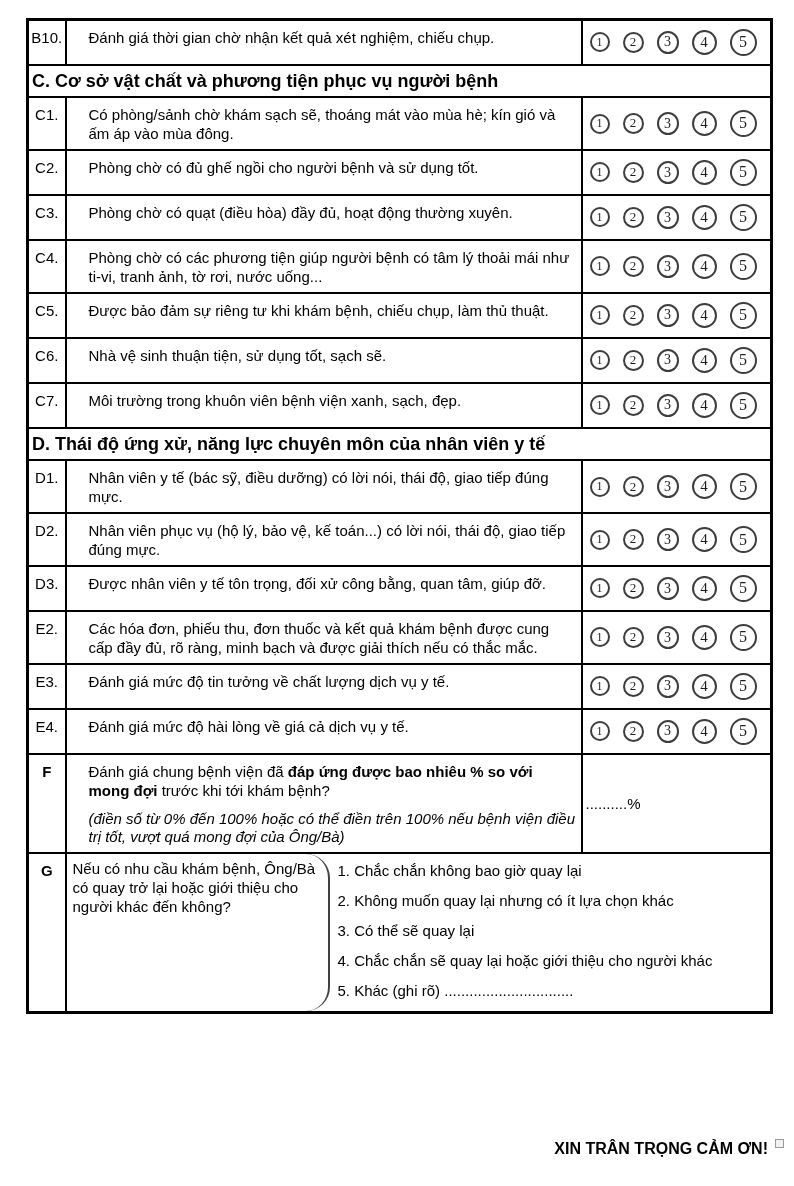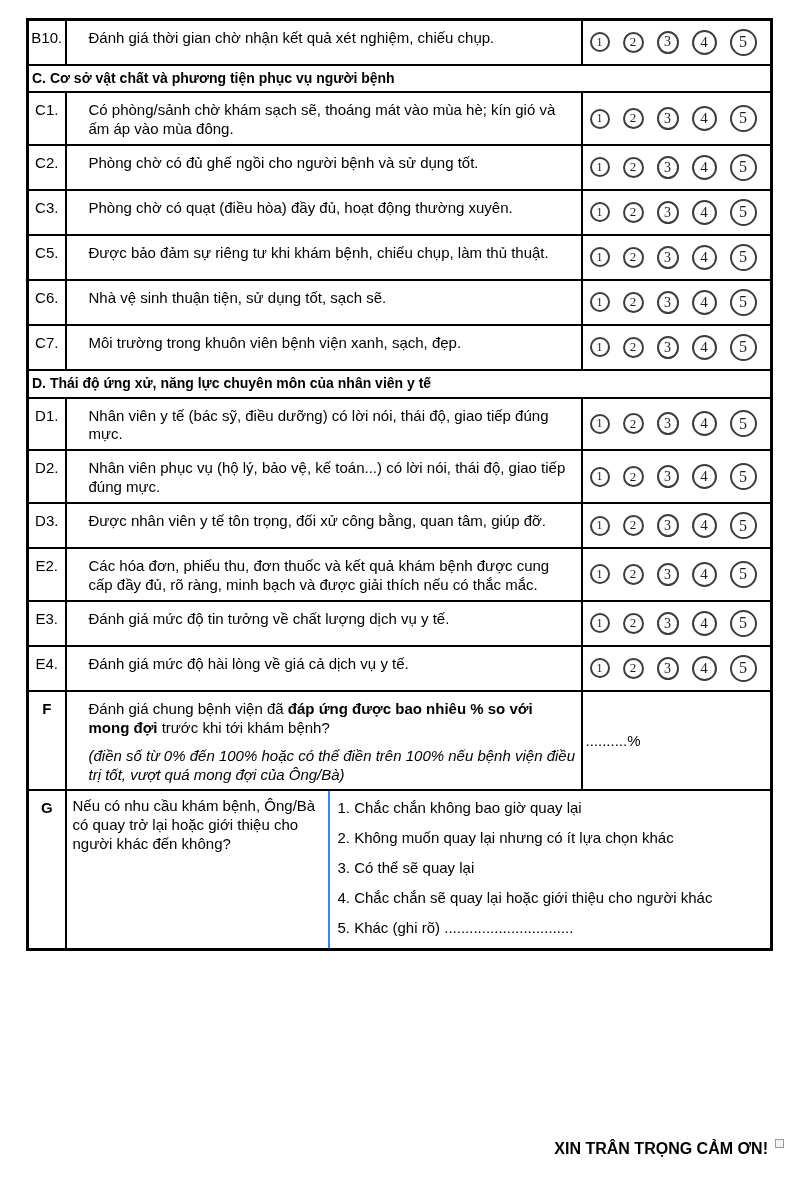--- a/index.html
+++ b/index.html
@@ -46,33 +46,34 @@
     flex: 0 0 auto;
     background: #fff;
   }
   .circle.s0 { width: 20px; height: 20px; font-size: 12px; }
   .circle.s1 { width: 21px; height: 21px; font-size: 13px; }
   .circle.s2 { width: 22px; height: 23px; font-size: 14px; }
   .circle.s3 { width: 25px; height: 25px; font-size: 15px; }
   .circle.s4 { width: 27px; height: 27px; font-size: 16px; }
   td.section-cell {
     font-weight: bold;
-    font-size: 14px;
+    font-size: 18px;
     height: 26px;
     padding: 4px 3px 4px 3px;
   }
   .b { font-weight: bold; }
   .f-note { font-style: italic; margin-top: 9px; }
   td.answer-cell { vertical-align: middle; padding-left: 3px; font-size: 15px; }
   td.g-outer { padding: 0; }
   .g-split { display: flex; width: 100%; height: 100%; }
   .g-question {
     width: 263px; flex: 0 0 263px;
-    border-right: 2px solid #3b82f6;
+    border-right: 2px solid #404040;
     padding: 6px 4px 6px 6px;
+    border-radius: 24px;
   }
   .g-options { flex: 1 1 auto; padding: 8px 4px 6px 8px; }
   .g-option { margin-bottom: 11px; }
   .g-option:last-child { margin-bottom: 4px; }
   .footer {
     position: absolute;
     right: 26px; top: 1140px;
     font-weight: bold;
     font-size: 16px;
   }
@@ -132,20 +133,33 @@
             <div class="circle s1">2</div>
             <div class="circle s2">3</div>
             <div class="circle s3">4</div>
             <div class="circle s4">5</div>
           </div>
         </td>
       </tr>
       <tr class="question-row">
         <td class="code-cell">C3.</td>
         <td class="q-cell">Phòng chờ có quạt (điều hòa) đầy đủ, hoạt động thường xuyên.</td>
+        <td class="rating-cell">
+          <div class="circles">
+            <div class="circle s0">1</div>
+            <div class="circle s1">2</div>
+            <div class="circle s2">3</div>
+            <div class="circle s3">4</div>
+            <div class="circle s4">5</div>
+          </div>
+        </td>
+      </tr>
+      <tr class="question-row">
+        <td class="code-cell">C4.</td>
+        <td class="q-cell">Phòng chờ có các phương tiện giúp người bệnh có tâm lý thoải mái như ti-vi, tranh ảnh, tờ rơi, nước uống...</td>
         <td class="rating-cell">
           <div class="circles">
             <div class="circle s0">1</div>
             <div class="circle s1">2</div>
             <div class="circle s2">3</div>
             <div class="circle s3">4</div>
             <div class="circle s4">5</div>
           </div>
         </td>
       </tr>

